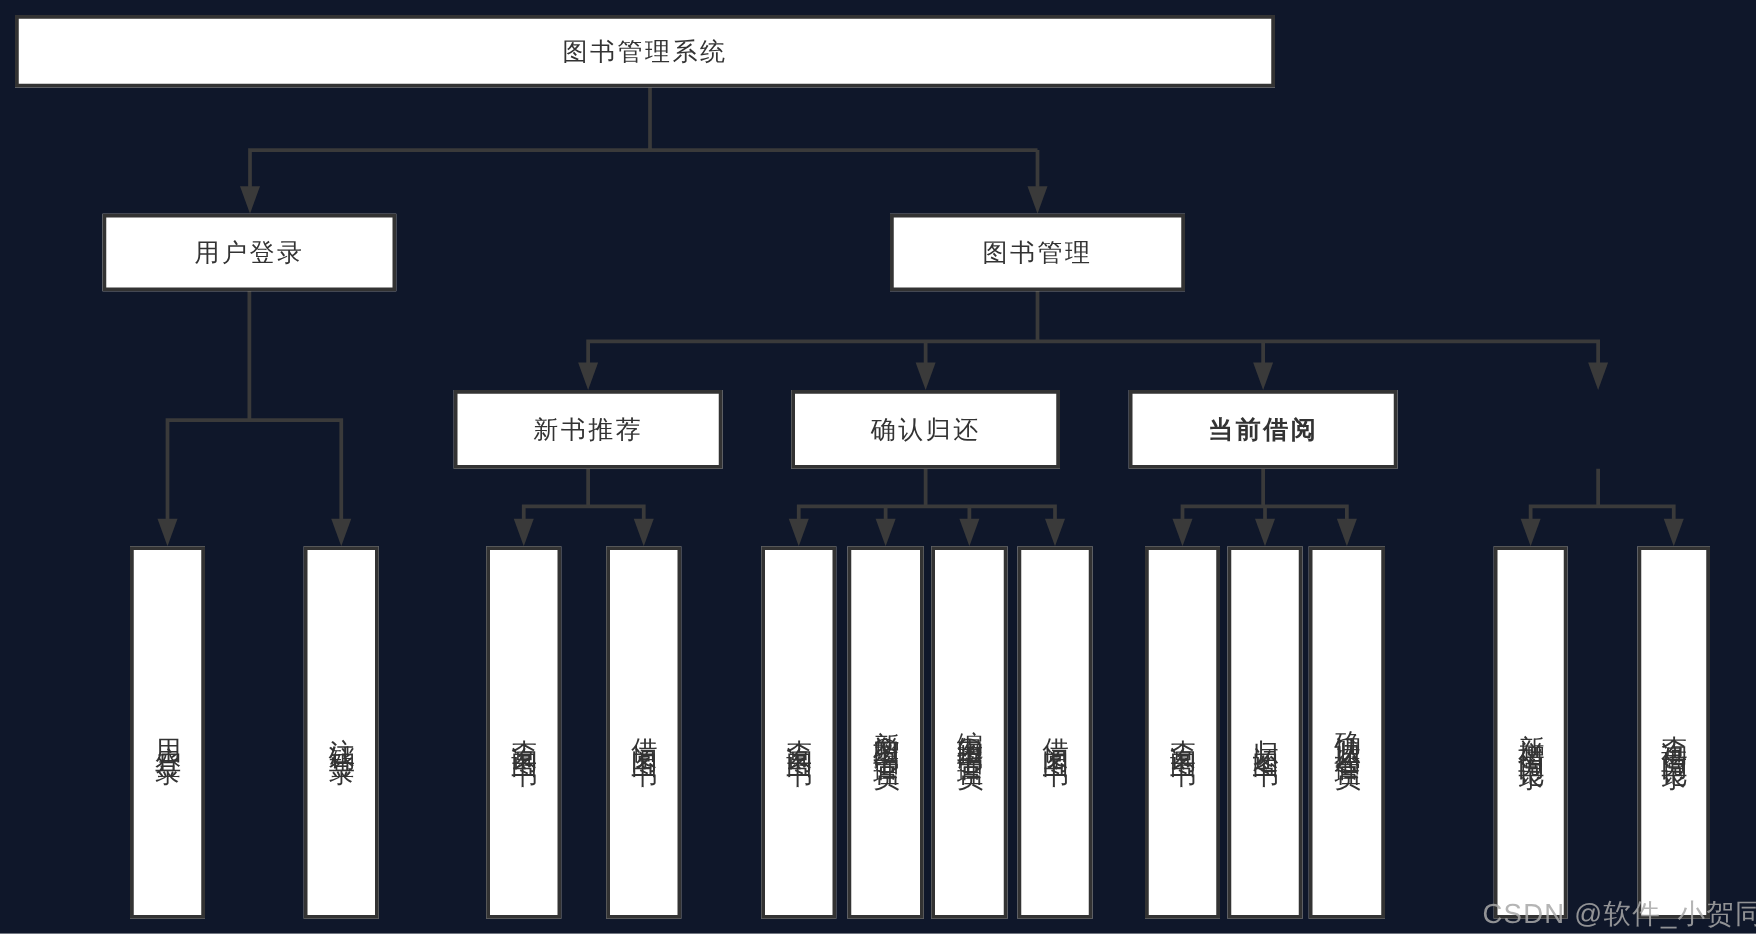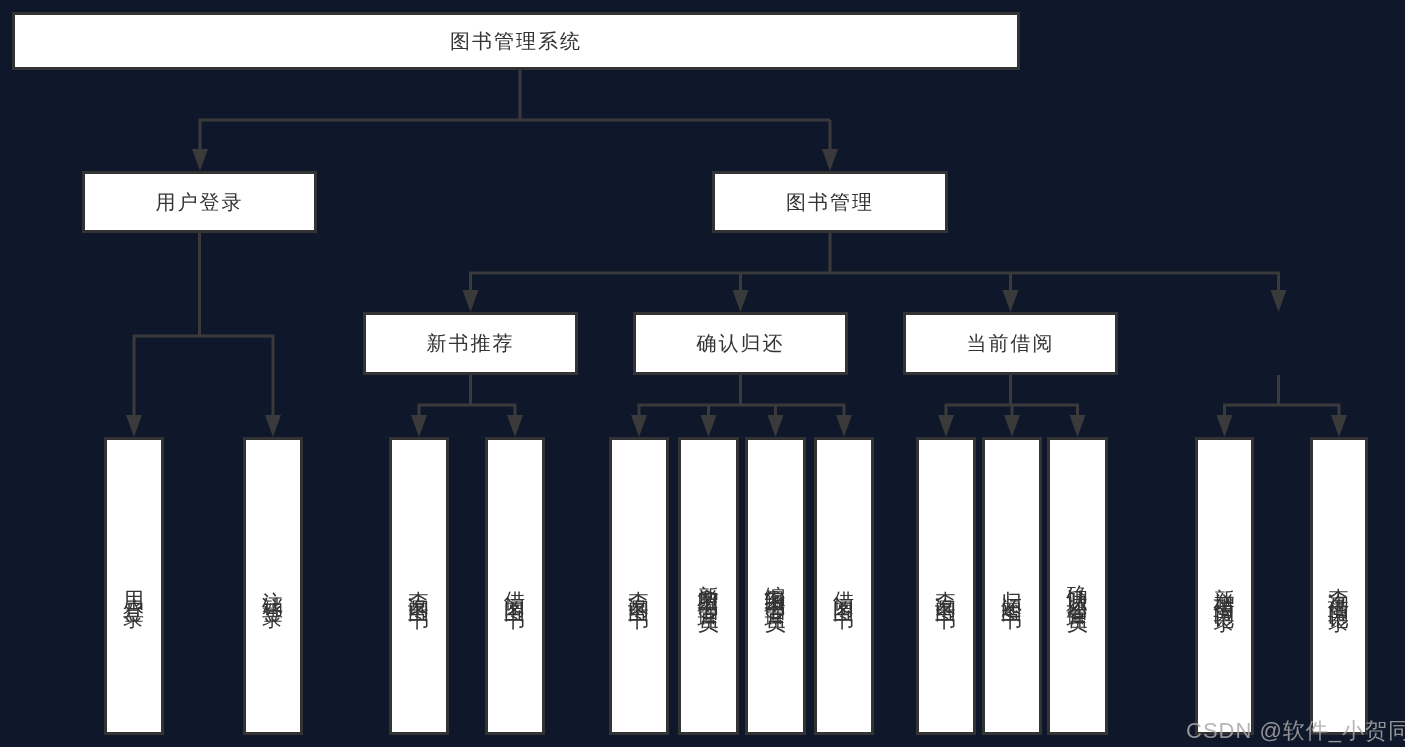--- a/index.html
+++ b/index.html
@@ -20,21 +20,21 @@
     display:flex;align-items:center;justify-content:center;
     text-align:center;
   }
   .hbox{font-size:20px;letter-spacing:2px;}
   .root{left:12px;top:12px;width:1008px;height:58px;}
   .l2a{left:82px;top:171px;width:235px;height:62px;}
   .l2b{left:712px;top:171px;width:236px;height:62px;}
   .l3{top:312px;height:63px;}
   .l3a{left:363px;width:215px;}
   .l3b{left:633px;width:215px;}
-  .l3c{left:903px;width:215px;}
+  .l3c{left:903px;width:215px;font-weight:bold;}
   .l3d{left:1172px;width:214px;}
   .leaf{
     top:437px;height:298px;
     writing-mode:vertical-rl;
     text-orientation:mixed;
     font-size:21px;
     letter-spacing:6px;
     line-height:1;
   }
   .ul1{left:104px;width:60px;}

